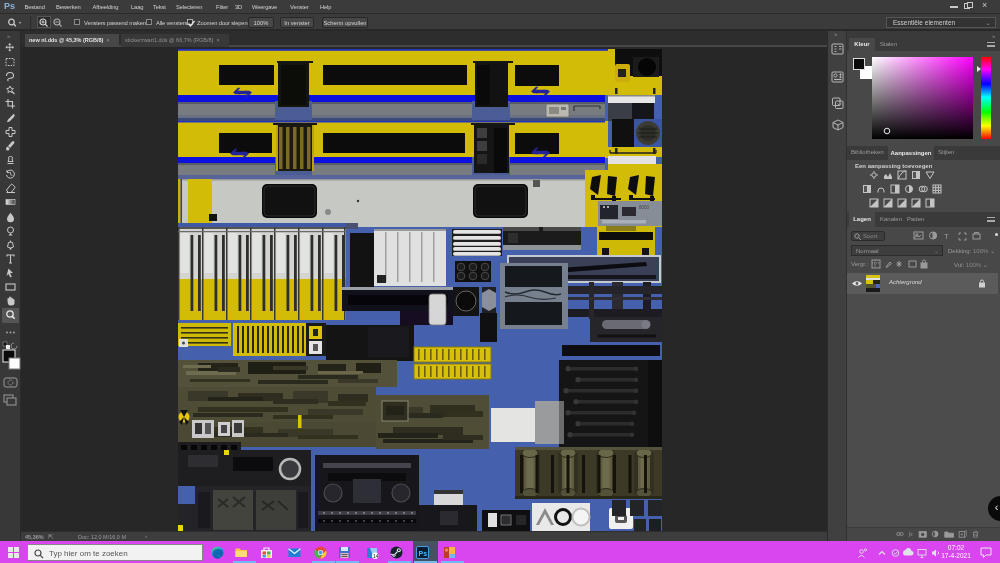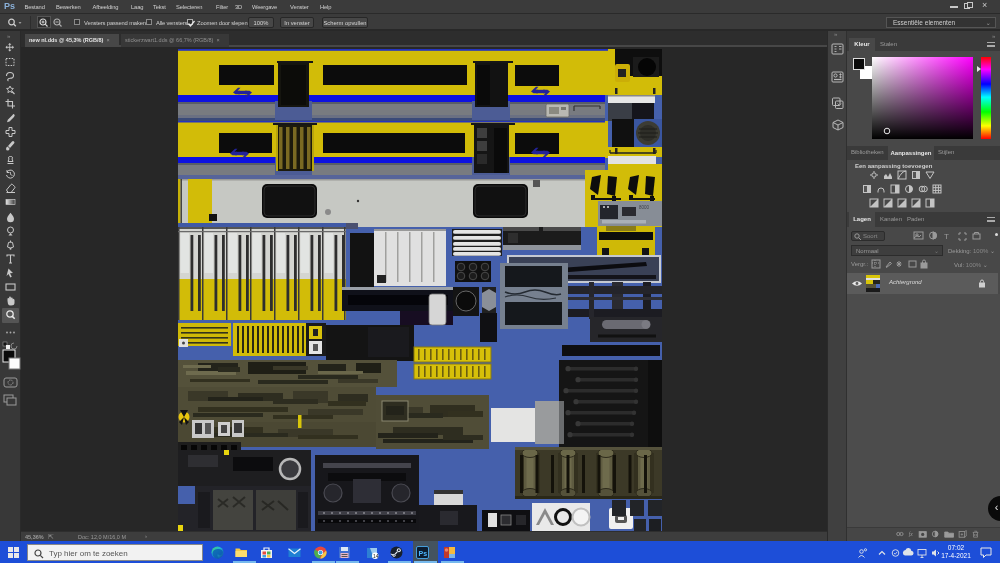--- a/index.html
+++ b/index.html
@@ -788,21 +788,21 @@
       <circle cx="34.5" cy="5.5" r="2" fill="#464646" stroke="none"></circle>
       <circle cx="50" cy="5" r="3.5"></circle>
       <path d="M50,1.5 a3.5,3.5 0 0,1 0,7 z" fill="#9a9a9a"></path>
       <path d="M62,4 v-1.5 h4 l1,1.5 h6 v5 h-11 z" fill="#9a9a9a"></path>
       <rect x="80" y="2" width="7" height="7"></rect>
       <path d="M87,2 l2,-1.5 v7 l-2,1.5 M83.5,4 v3 M82,5.5 h3" stroke-width="0.8"></path>
       <path d="M97,3 h7 m-6,0 v6 h5 v-6 m-4,-1.5 h3 v1.5 m-2.5,2 v2.5 m2,-2.5 v2.5" stroke-width="0.8"></path>
     </g>
   </svg>
 <div class="ab" style="left:988px;top:496px;width:25px;height:25px;border-radius:50%;background:#0a0a0a;color:#e8e8e8;font-size:11px;line-height:23px;text-align:center;text-indent:-8px">‹</div>
-<div class="ab" style="left:0;top:541px;width:1000px;height:22px;background:#1d4ed8">
+<div class="ab" style="left:0;top:541px;width:1000px;height:22px;background:#d946ef">
     <svg class="ab" style="left:8px;top:5.5px" width="11" height="11">
       <g fill="#e8e8e8">
         <rect width="5" height="5"></rect>
         <rect x="6" width="5" height="5"></rect>
         <rect y="6" width="5" height="5"></rect>
         <rect x="6" y="6" width="5" height="5"></rect>
       </g>
     </svg>
     <div class="ab" style="left:27px;top:3px;width:176px;height:17px;background:#f2f2f2;border:1px solid #888">
       <svg style="position:absolute;left:6px;top:3.5px" width="10" height="10">

